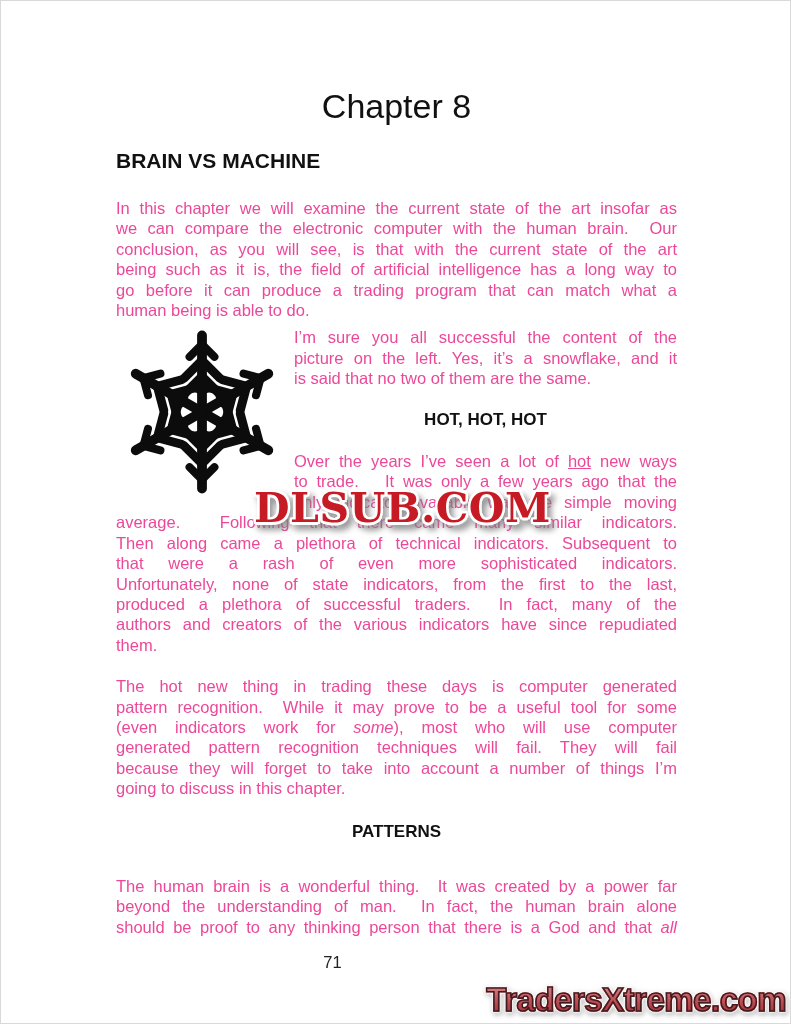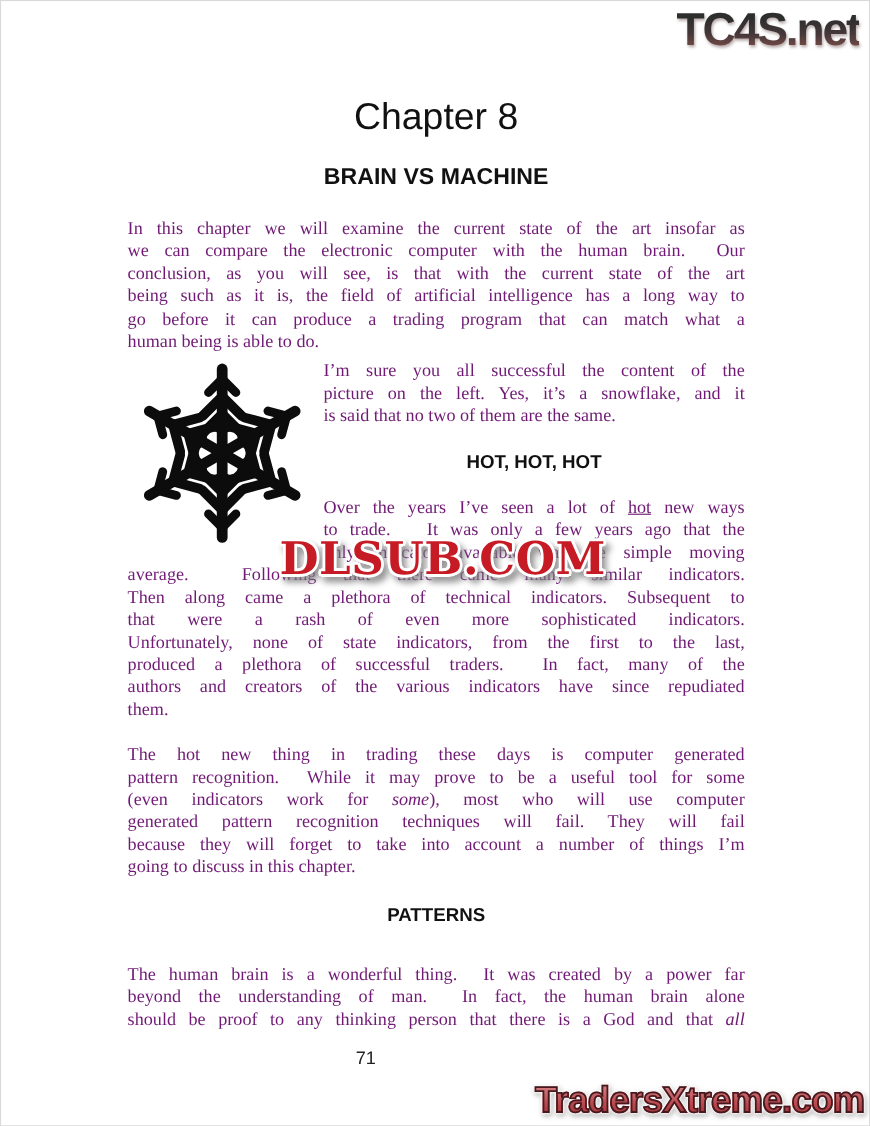--- a/index.html
+++ b/index.html
@@ -19,29 +19,28 @@
     width:561px;
   }
   h1.chapter{
     margin:85px 0 0;
     font-size:34px; line-height:40px; font-weight:400;
     text-align:center; color:#111;
   }
   h2.booktitle{
     margin:22px 0 0;
     font-size:21px; line-height:25px; font-weight:700;
-    text-align:center; color:#111;
+    text-align:left; color:#111;
   }
   .para{margin:0;}
   .para1{margin-top:25px;}
   .line{
     font-size:16.5px; line-height:20.4px;
     white-space:pre-wrap;
-    color:#701a75;
-    font-family:Liberation Serif, serif;
+    color:#ec4899;
   }
   .j{ text-align:justify; text-align-last:justify; }
   .u{ text-decoration:underline; }
   .i{ font-style:italic; }
   .snow-section{ position:relative; margin-top:7px; }
   .snowflake{
     position:absolute; left:-4px; top:-4px;
   }
   .indent{ margin-left:178px; }
   h3.subhead{
@@ -84,21 +83,20 @@
   .pagenum{
     position:absolute; top:952px; left:0; width:663px;
     text-align:center; font-size:16.5px; color:#222;
   }
 </style>
 </head>
 <body>
 
 <div class="page">
 
-  <div class="tc4s">TC4S.net</div>
 
   <div class="content">
 
     <h1 class="chapter">Chapter 8</h1>
     <h2 class="booktitle">BRAIN VS MACHINE</h2>
 
     <div class="para para1">
       <div class="line j">In this chapter we will examine the current state of the art insofar as</div>
       <div class="line j">we can compare the electronic computer with the human brain.  Our</div>
       <div class="line j">conclusion, as you will see, is that with the current state of the art</div>

